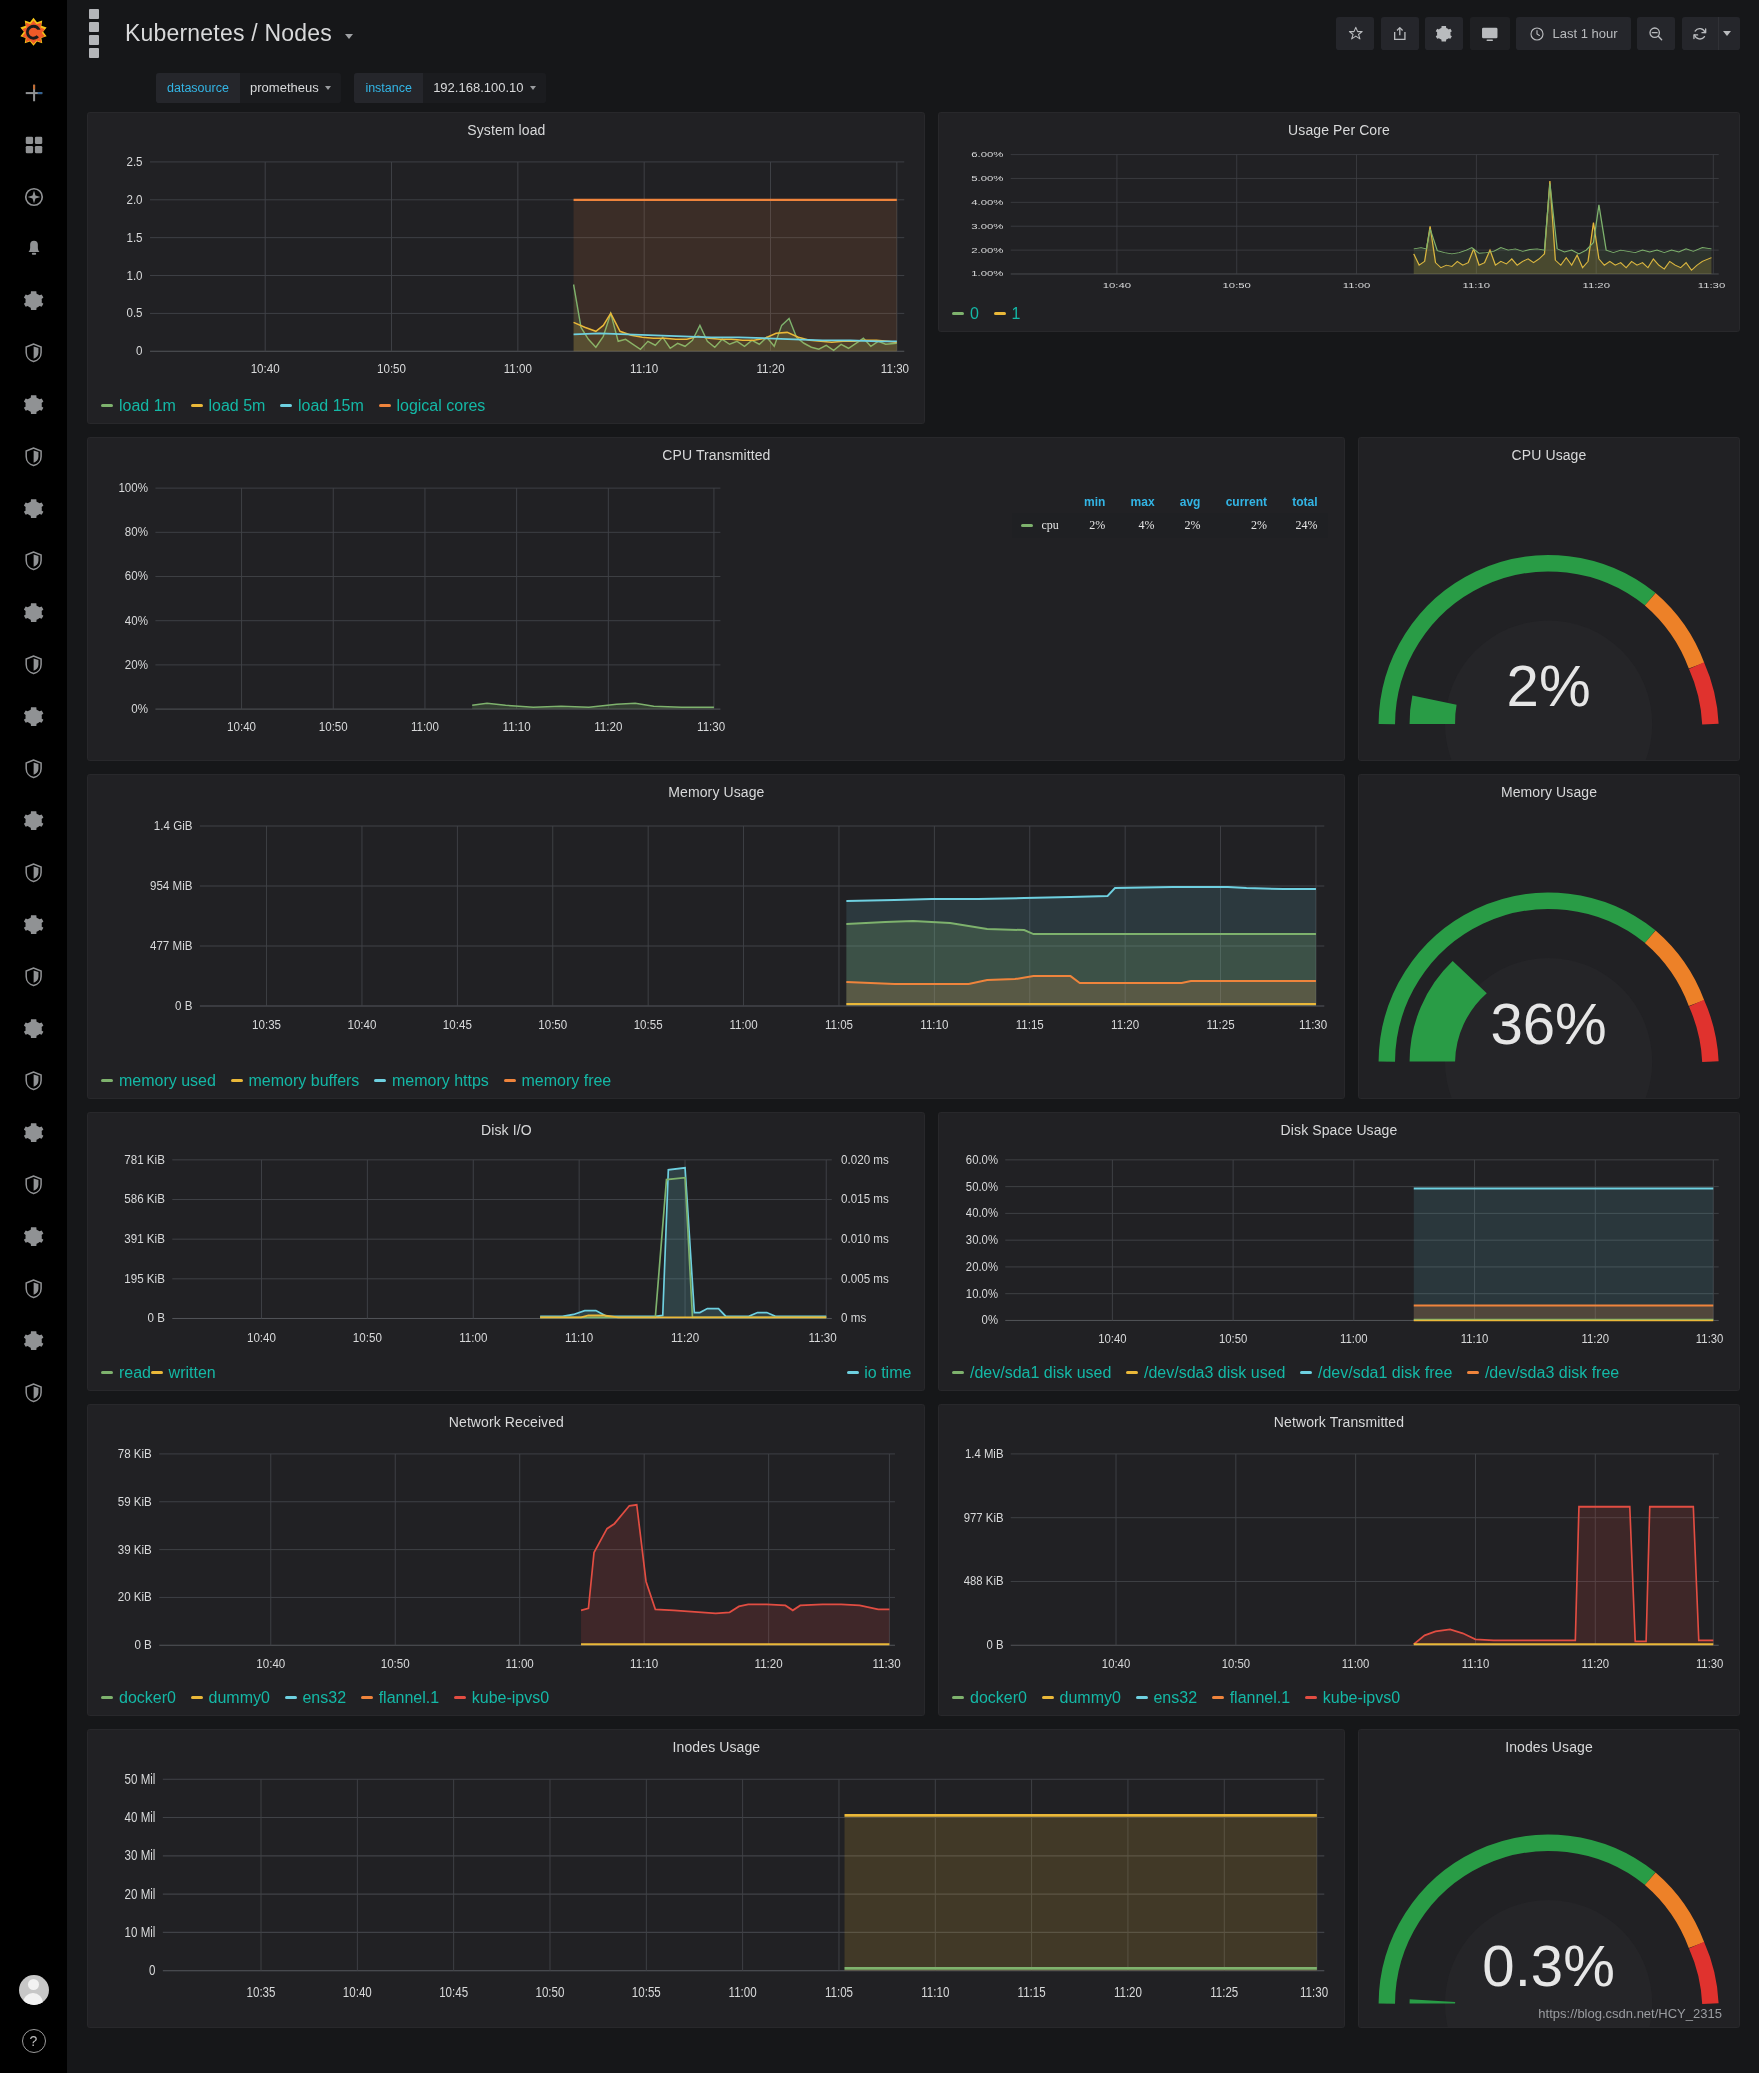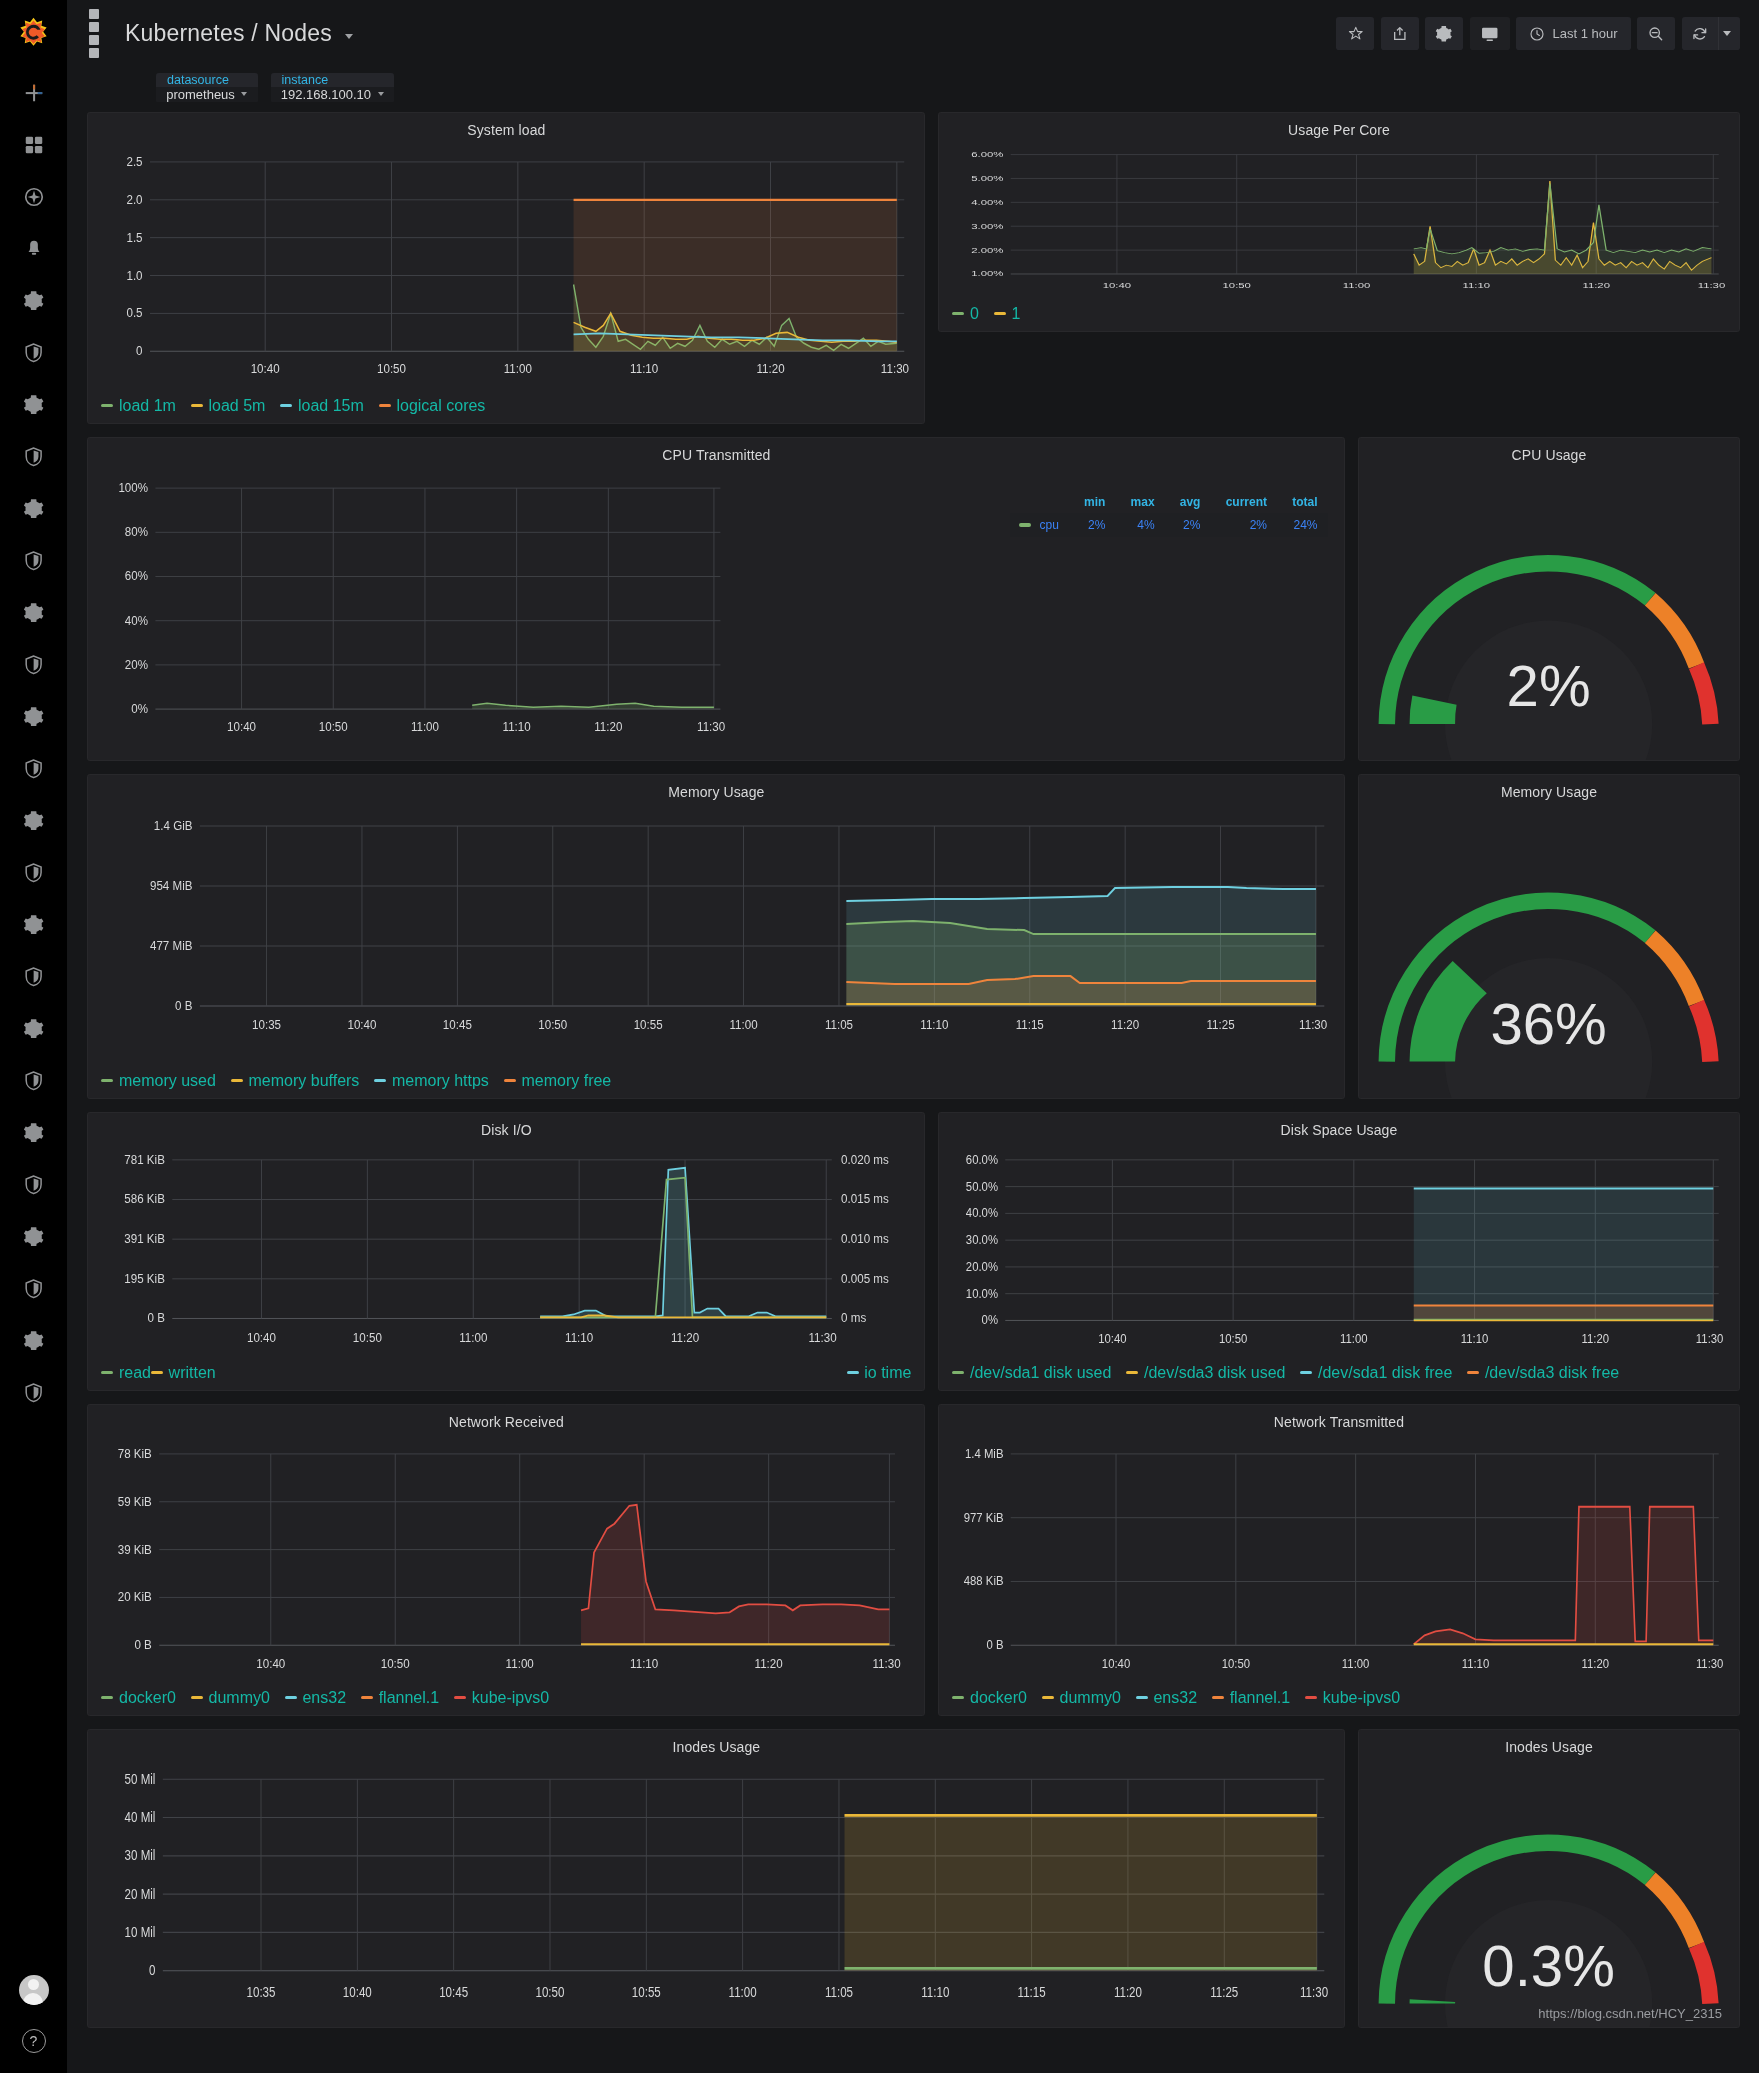--- a/index.html
+++ b/index.html
@@ -74,21 +74,21 @@
     color:#b9bbbe; font-size: 13px;
   }
   .tb-btn.flat { background: #1f2023; }
   .tb-btn.time { padding: 0 13px; }
   .tb-split { display:flex; align-items:center; background:#25262b; border-radius:2.8px; height:33px; }
   .tb-split .s1 { padding: 0 9.3px; display:flex; align-items:center; }
   .tb-split .s2 { padding: 0 8.3px 0 4.6px; display:flex; align-items:center; border-left:0.9px solid #303136; height:100%; }
 
   
   .varbar { display:flex; align-items:center; gap: 13px; padding: 5.6px 0 9.3px 89px; }
-  .var { display:flex; align-items:stretch; border-radius:2.8px; overflow:hidden; height: 30px; flex-direction: column; }
+  .var { display:flex; align-items:stretch; border-radius:2.8px; overflow:hidden; height: 30px; }
   .var-label {
     background:#25262b; color:#33b5e5; font-size:12.5px;
     display:flex; align-items:center; padding: 0 11px; font-weight:500;
   }
   .var-value {
     background:#1b1c1f; color:#d8d9da; font-size:13px;
     display:flex; align-items:center; gap:6.5px; padding: 0 10.2px;
   }
   .var-caret { width:0;height:0;border-left:3.7px solid transparent;border-right:3.7px solid transparent;border-top:4.6px solid #9a9c9f; }
 
@@ -124,21 +124,21 @@
   .gridline { stroke: #404247; stroke-width: 1; }
   .axisline { stroke: #55575c; stroke-width: 1; }
 
   
   .stat-wrap { position:absolute; right: 16.7px; top: 26px; }
   table.stat { border-collapse: collapse; font-size: 12px; }
   table.stat th {
     color:#33b5e5; font-weight:700; text-align:right;
     padding: 1.9px 10.2px 4.6px 15px; font-size: 12px;
   }
-  table.stat td { color:#3b82f6; text-align:right; padding: 4.6px 10.2px 4.6px 15px; background:#1f2023; }
+  table.stat td { color:#e5e5e5; text-align:right; padding: 4.6px 10.2px 4.6px 15px; background:#1f2023;font-family:Liberation Serif, serif; }
   table.stat td.name { text-align:left; padding-left: 9.3px; }
   table.stat th.blank { background:transparent; }
   .name-cell { display:flex; align-items:center; gap: 8.3px; }
 
   
   .gauge-wrap { flex:1 1 auto; display:flex; align-items:center; justify-content:center; }
   .gauge-value {
     font-size: 46px; fill: #e6e6e6; text-anchor: middle;
     font-family: "Liberation Sans", sans-serif; font-weight: 400;
   }

